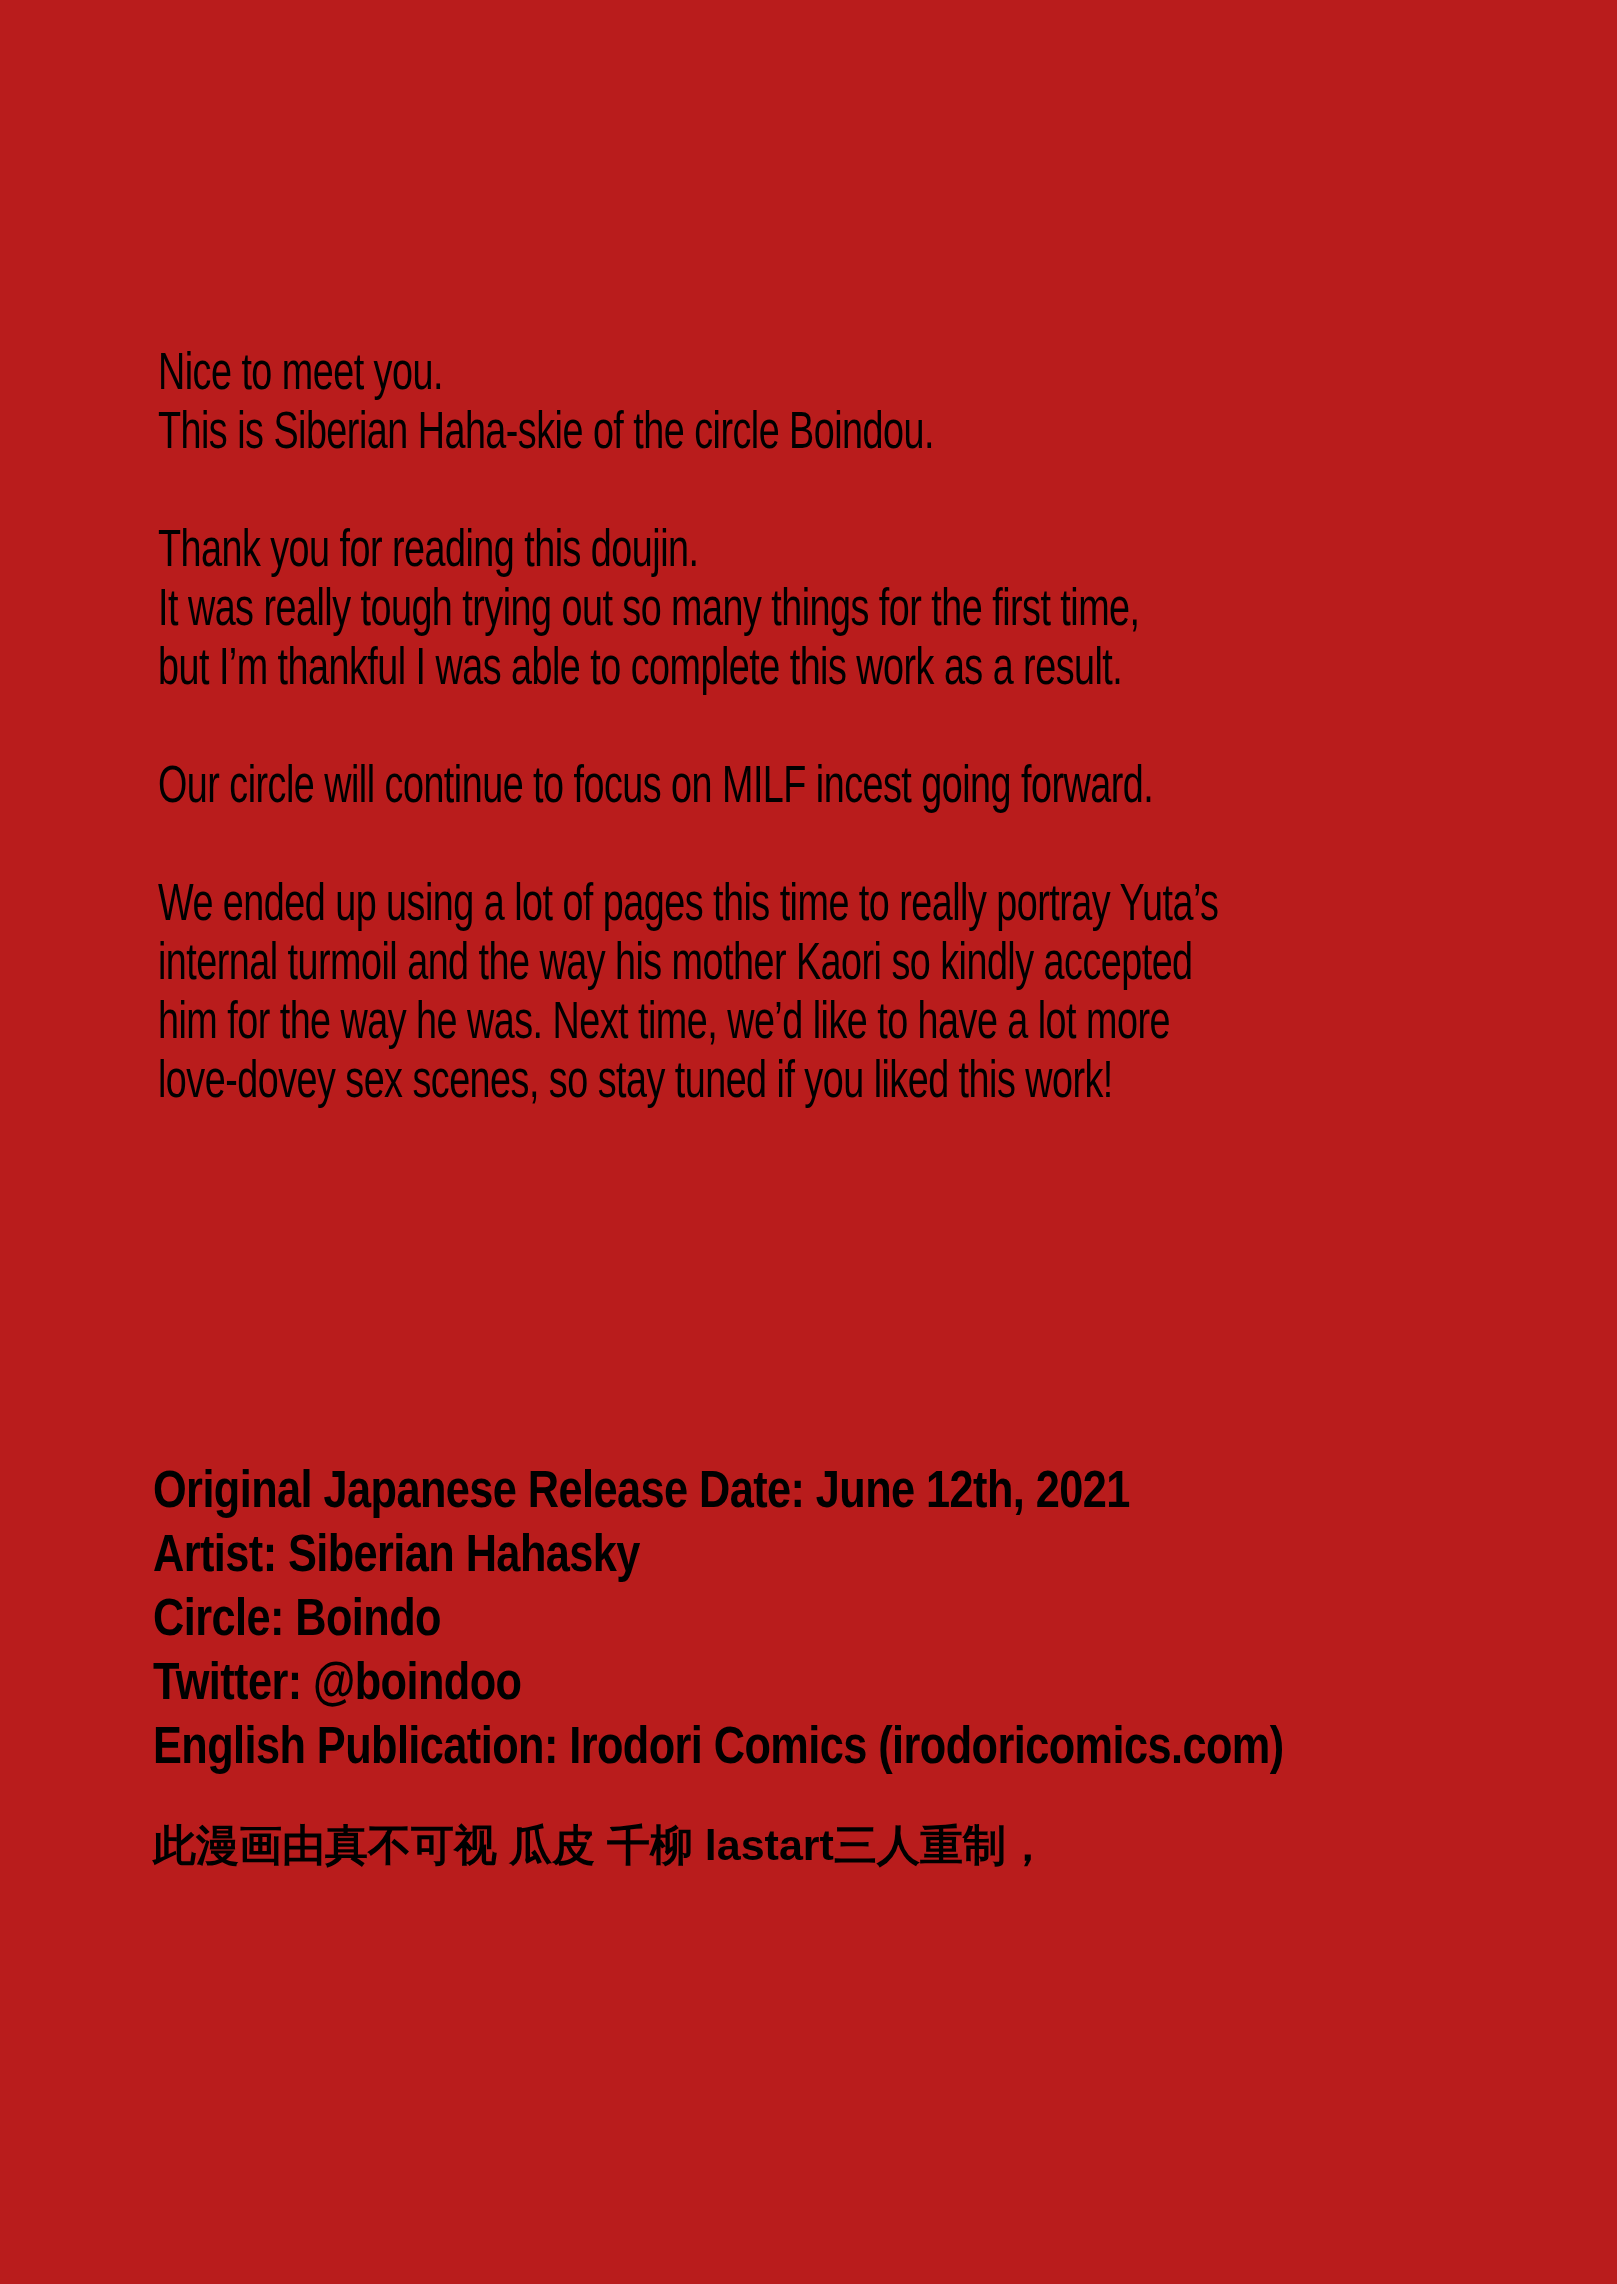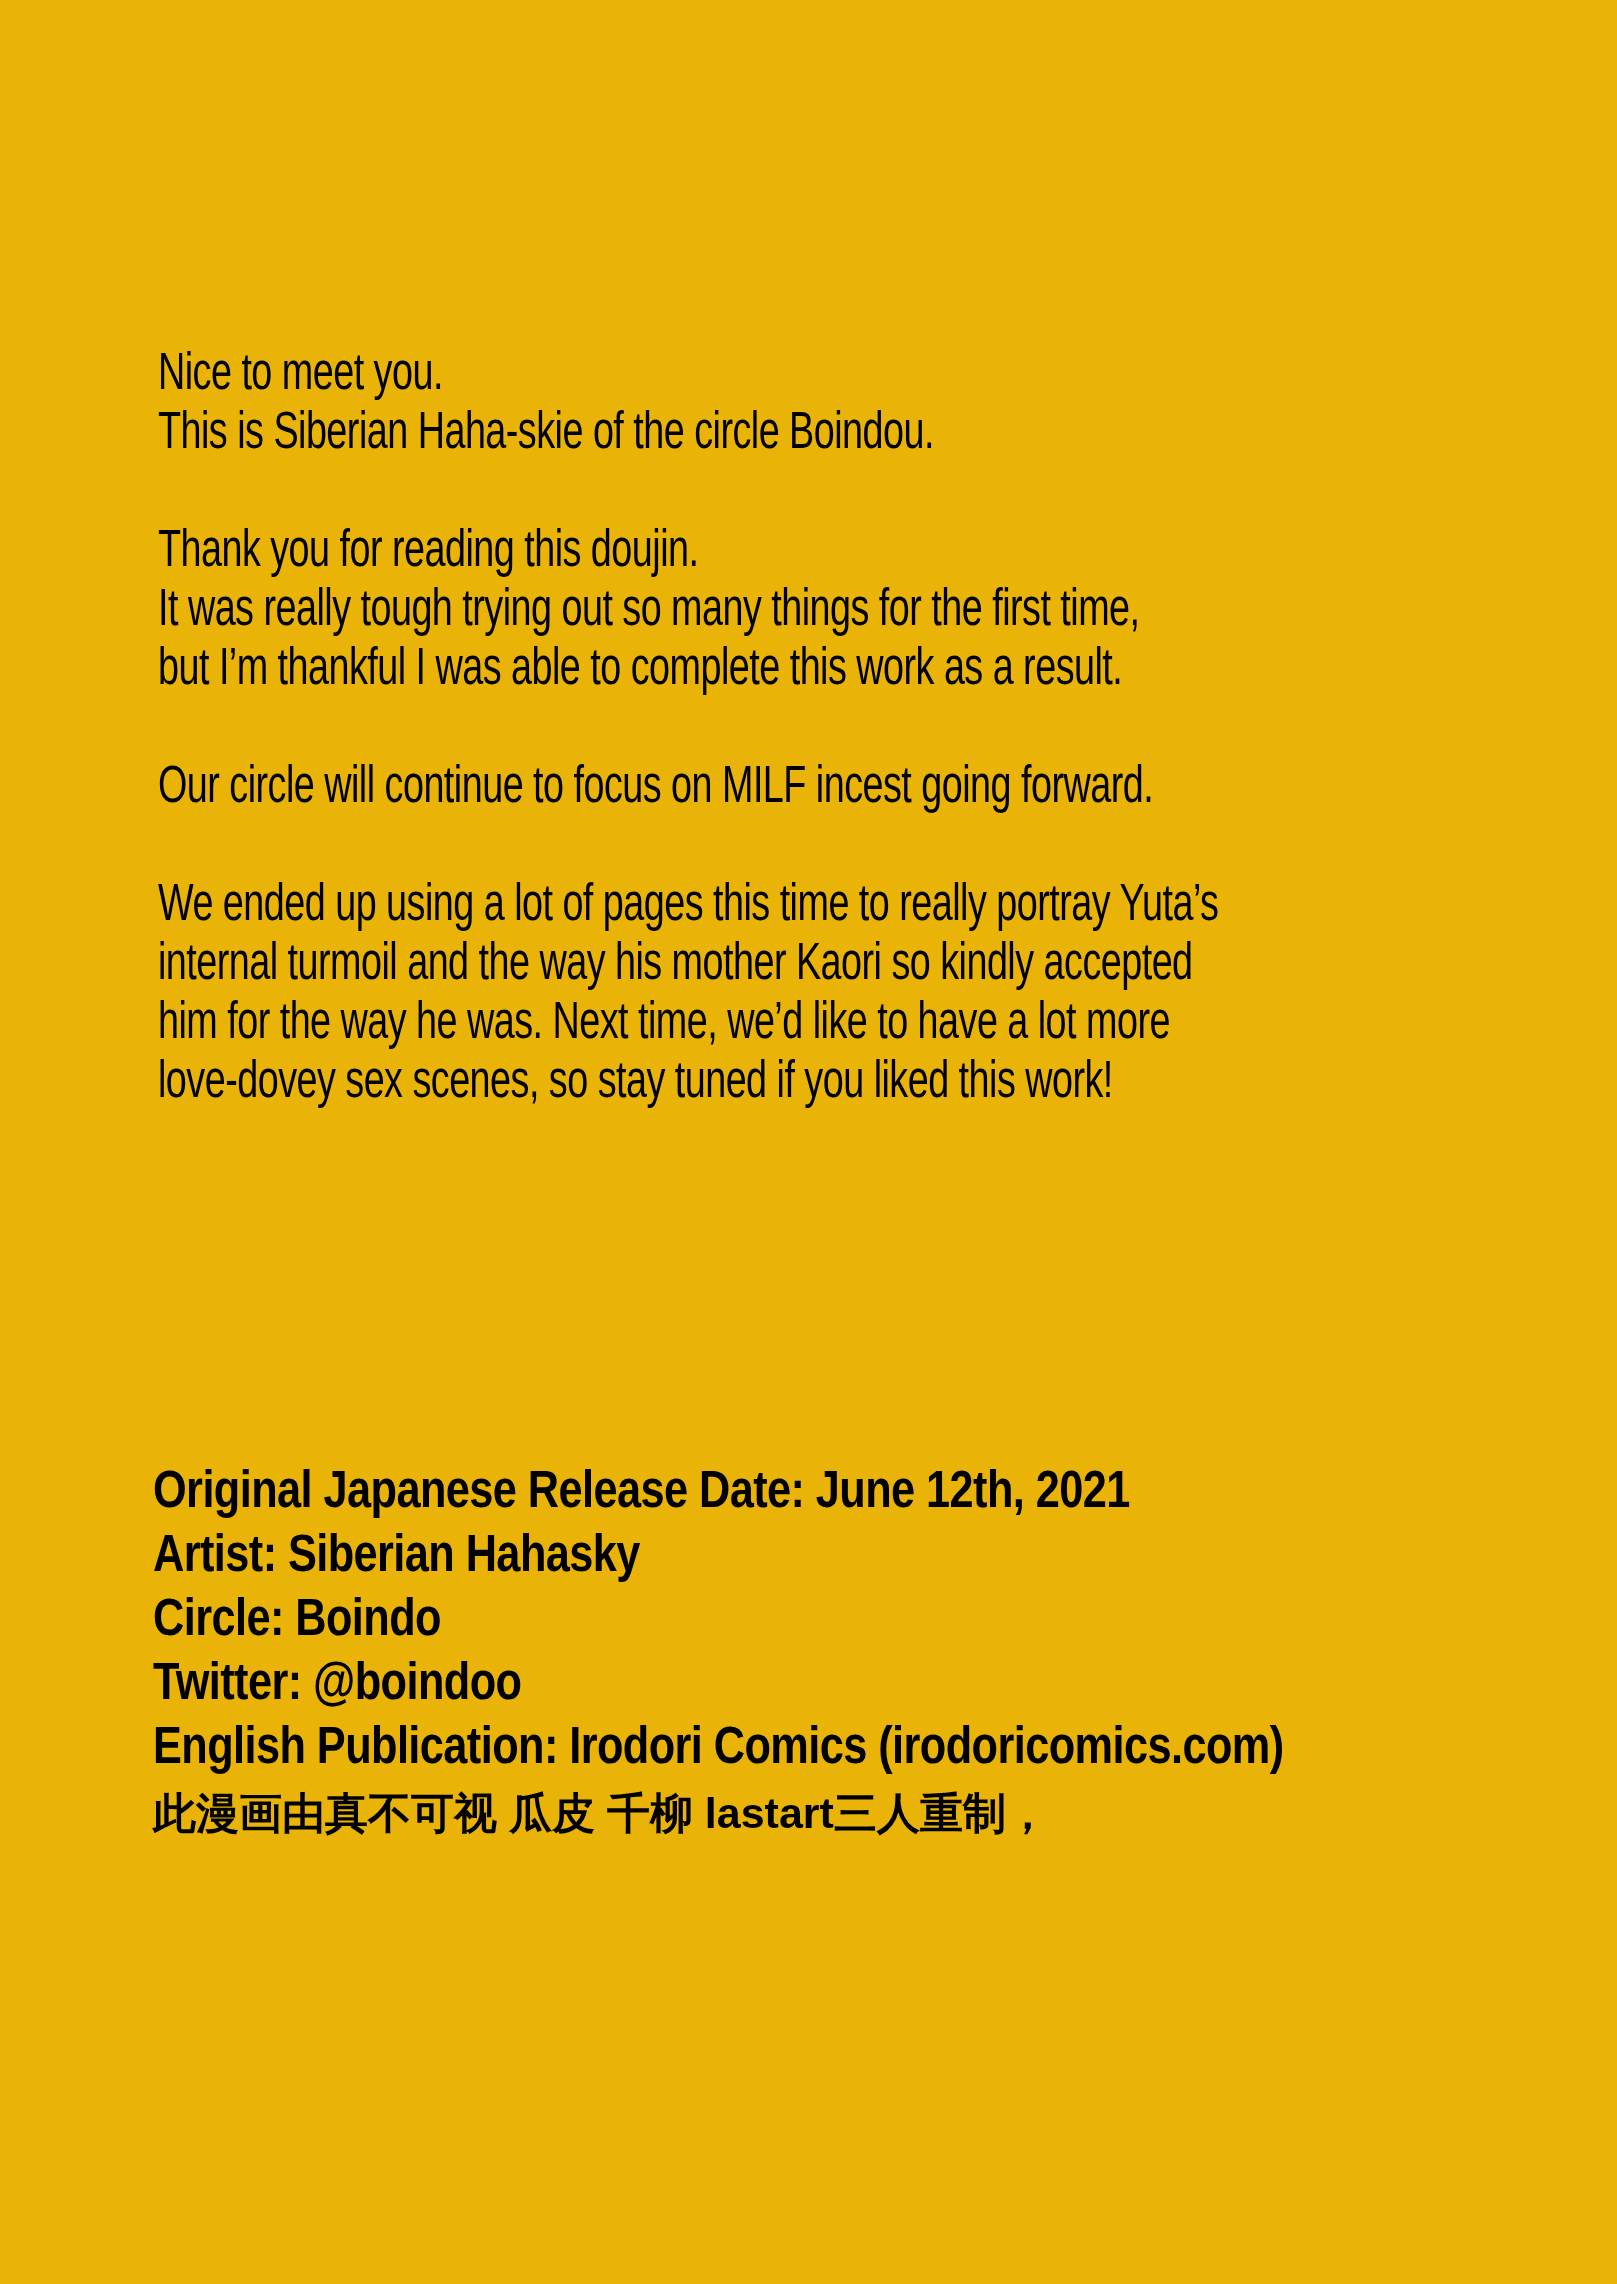--- a/index.html
+++ b/index.html
@@ -4,21 +4,21 @@
 <style>
   html, body {
     margin: 0;
     padding: 0;
     background: #ffffff;
   }
   .page {
     position: relative;
     width: 1617px;
     height: 2284px;
-    background: #eab308;
+    background: #b91c1c;
     overflow: hidden;
     font-family: "Liberation Sans", sans-serif;
     color: #000000;
   }
   
   .afterword {
     position: absolute;
     left: 158px;
     top: 342px;
     font-size: 51px;
@@ -47,21 +47,21 @@
   
   .cn-note {
     position: absolute;
     left: 153px;
     top: 1783px;
     font-size: 43px;
     line-height: 61px;
     font-weight: 600;
     width: 1356px;
   }
-  .cn-note .line { white-space: nowrap; }
+  .cn-note .line { white-space: nowrap; margin-top: 32px; }
 </style>
 </head>
 <body>
 
 <div class="page">
 
   <div class="afterword">Nice to meet you.
 This is Siberian Haha-skie of the circle Boindou.
 
 Thank you for reading this doujin.

